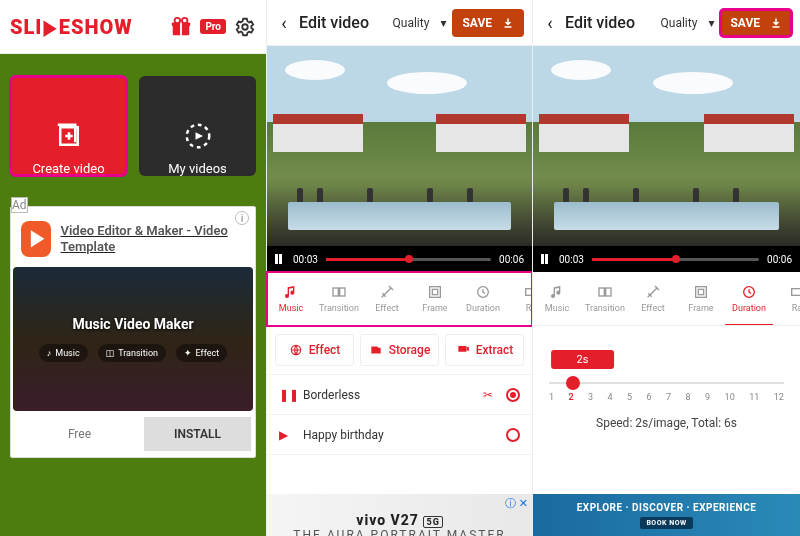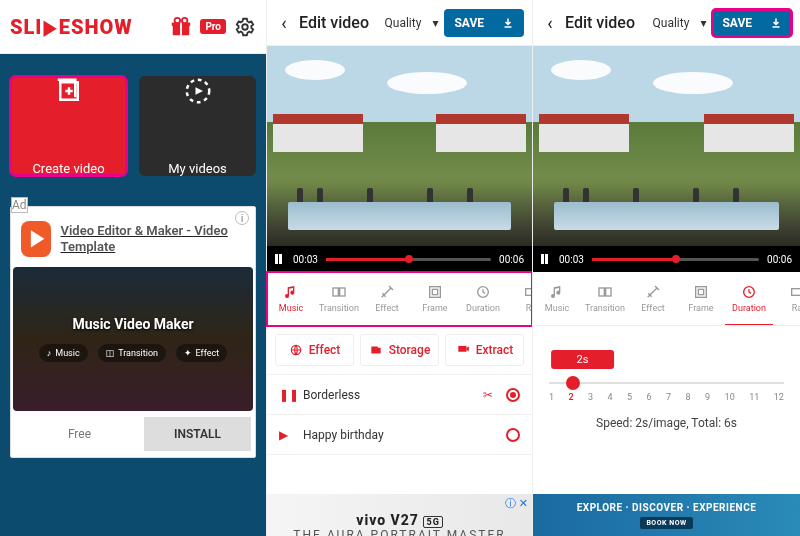--- a/index.html
+++ b/index.html
@@ -7,39 +7,39 @@
     font-family: -apple-system, Roboto, "Segoe UI", Arial, sans-serif;
     font-size: 12px;
     color: #222;
     background: #fff;
     width: 800px;
     height: 536px;
     overflow: hidden;
   }
   .app { display: flex; width: 800px; height: 536px; }
   .pane { position: relative; height: 100%; }
-  .pane-left  { width: 266px; background:#0c4a6e; }
+  .pane-left  { width: 266px; background:#4d7c0f; }
   .pane-mid   { width: 266px; background:#fff; border-left:1px solid #eee;}
   .pane-right { width: 268px; background:#fff; border-left:1px solid #eee;}
 
   
   .lp-top {
     height: 54px; background:#fff; display:flex; align-items:center;
     padding:0 10px; gap:8px; border-bottom:1px solid #eee;
   }
   .logo { font-weight: 900; font-size: 20px; letter-spacing: 1px; color:#e41e2b; flex:1;}
   .logo .play { display:inline-block; transform: scaleX(0.8); color:#e41e2b;}
   .icon-small { width:22px; height:22px; display:flex; align-items:center; justify-content:center; font-size:16px;}
   .pro-badge { background:#e41e2b; color:#fff; font-size:10px; font-weight:700; padding:2px 5px; border-radius:3px;}
   .gear { color:#333; }
 
   .tiles { display:flex; gap:12px; padding:22px 10px; }
   .tile {
     flex:1; height:100px; border-radius:6px; display:flex; flex-direction:column;
-    align-items:center; justify-content:space-between; color:#fff; gap:10px;
+    align-items:center; justify-content:flex-end; color:#fff; gap:10px;
   }
   .tile-red { background:#e41e2b; }
   .tile-dark { background:#2c2c2c; }
   .tile svg { width:30px; height:30px; }
   .tile-label { font-size:13px; }
 
   .hl-magenta { outline:3px solid #e6008a; outline-offset:-2px; }
 
   .ad-card {
     margin:8px 10px; background:#fff; border:1px solid #ddd; border-radius:2px;
@@ -65,22 +65,22 @@
 
   
   .ed-top {
     height:46px; display:flex; align-items:center; padding:0 8px; gap:6px;
     border-bottom:1px solid #eee;
   }
   .back { font-size:18px; color:#222; width:18px; text-align:center;}
   .ed-title { flex:1; font-size:16px; font-weight:500; color:#222;}
   .quality { font-size:12px; color:#333; display:flex; align-items:center; gap:11px;}
   .save-btn {
-    background:#0369a1; color:#fff; font-weight:700; font-size:12px;
-    padding:7px 10px; border-radius:4px; display:flex; align-items:center; gap:18px;
+    background:#c2410c; color:#fff; font-weight:700; font-size:12px;
+    padding:7px 10px; border-radius:4px; display:flex; align-items:center; gap:10px;
   }
   .save-btn svg{ width:12px;height:12px;}
 
   .preview {
     height:200px; position:relative; overflow:hidden;
     background:
       linear-gradient(180deg, rgba(0,0,0,0) 65%, rgba(0,0,0,0.6) 100%),
       linear-gradient(180deg, #bcd7e6 0%, #bcd7e6 38%, #5a7a3b 38%, #768f4d 70%, #6a6a58 100%);
   }
   .cloud {position:absolute; background:#fff; opacity:0.9; border-radius:50%;}

